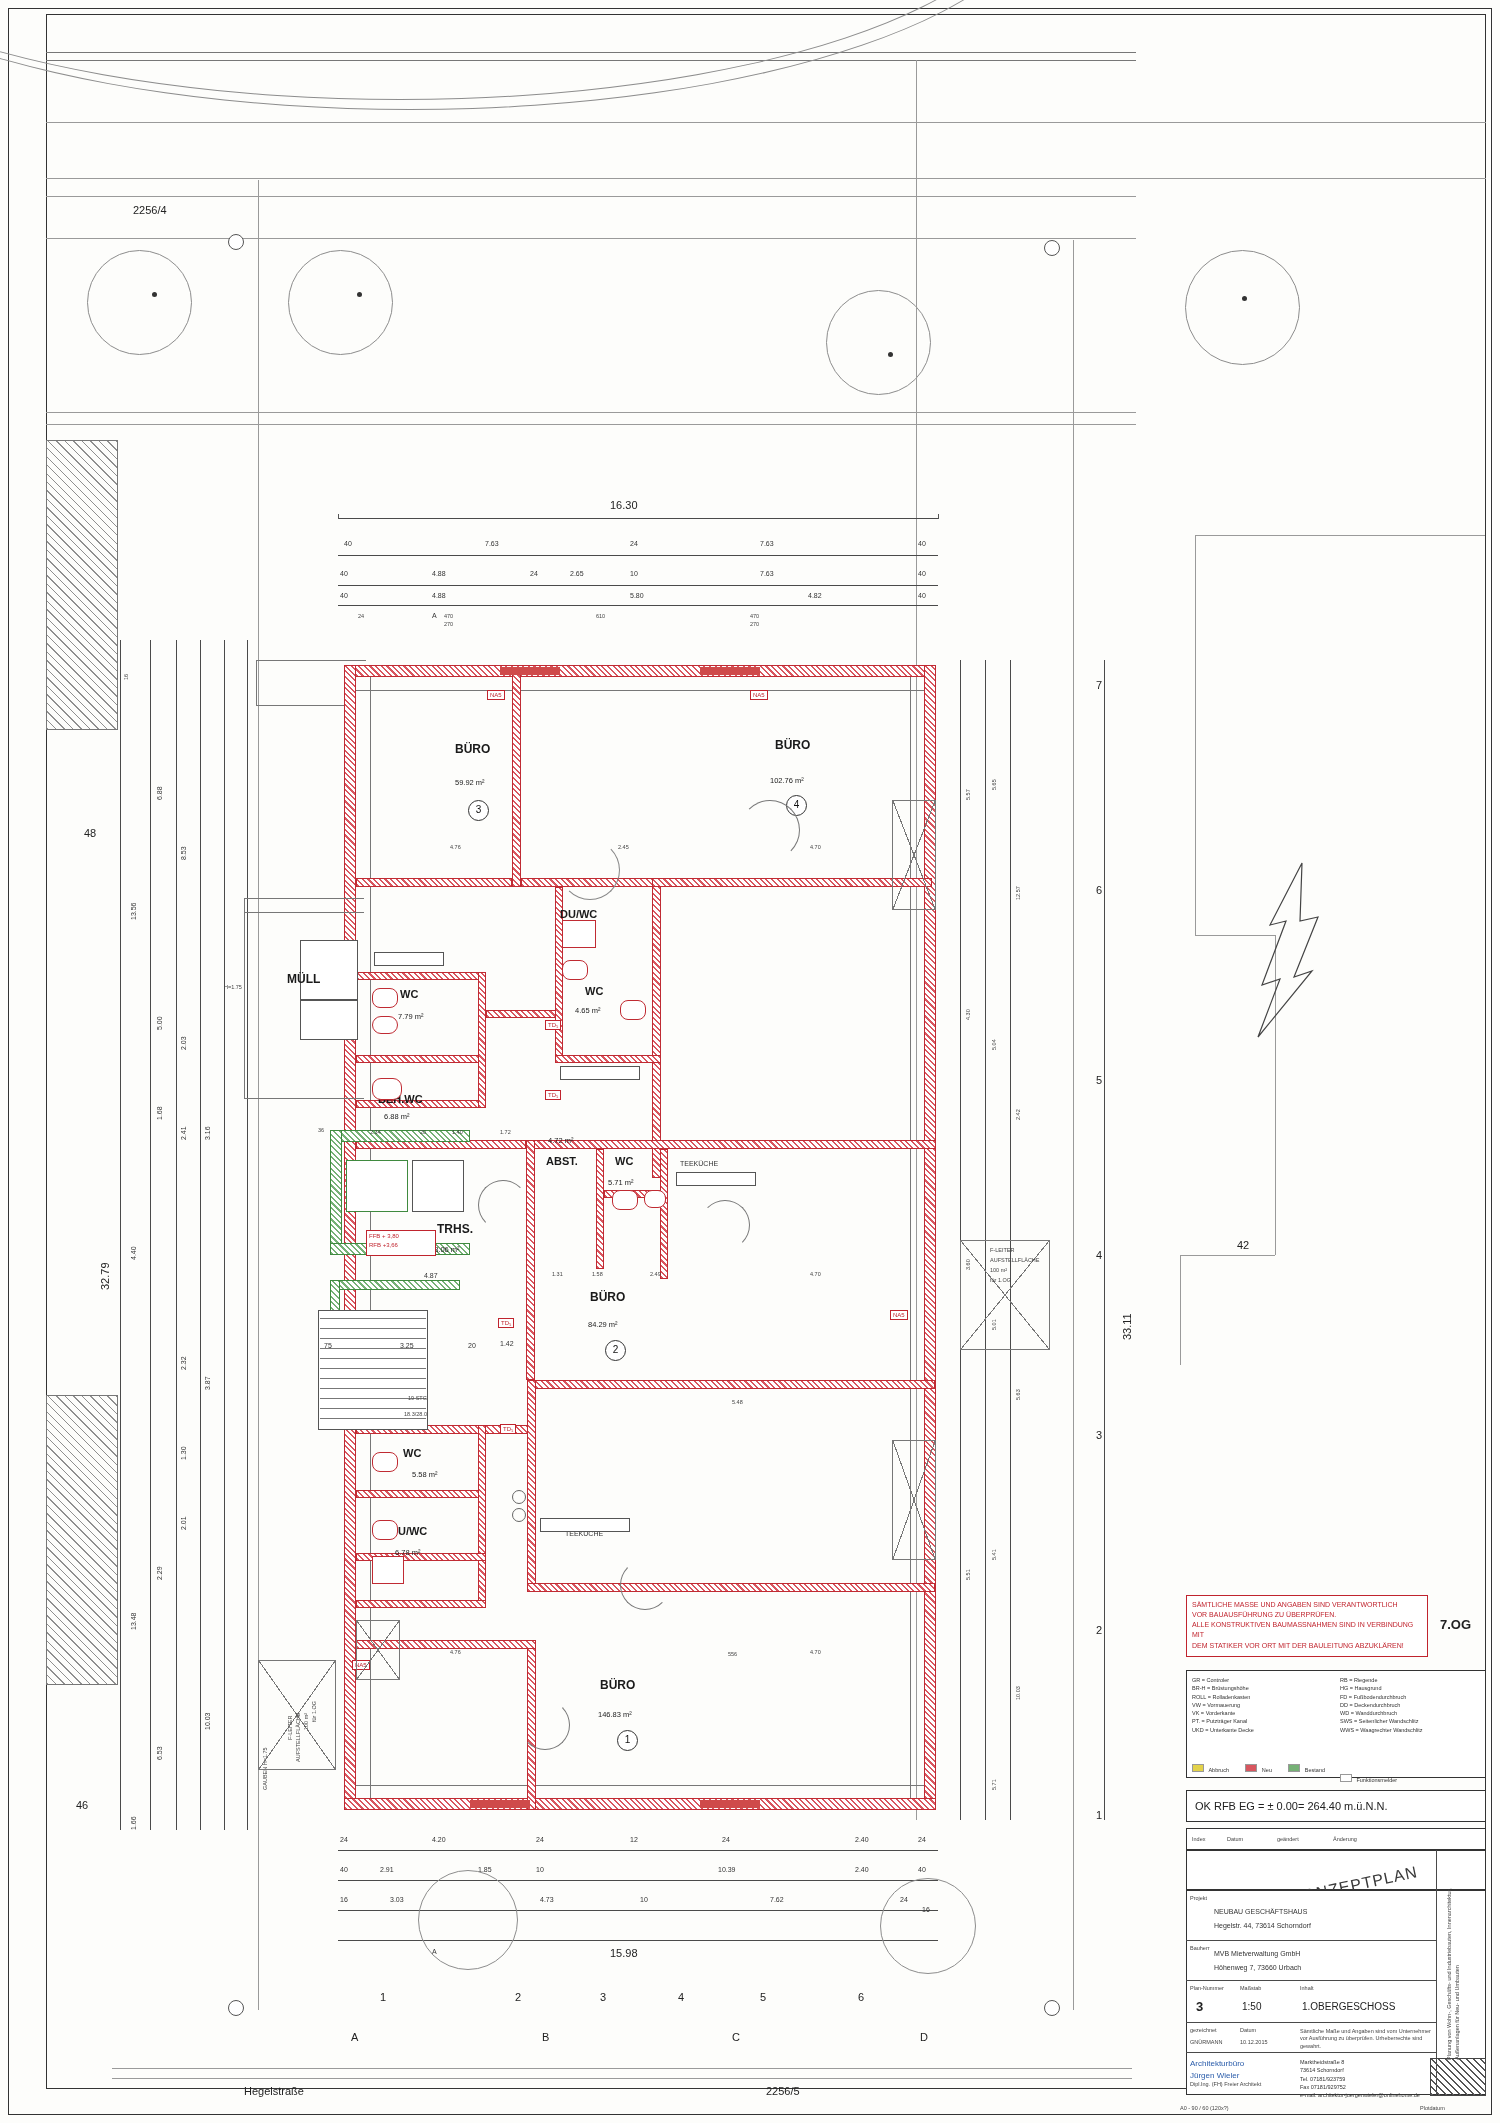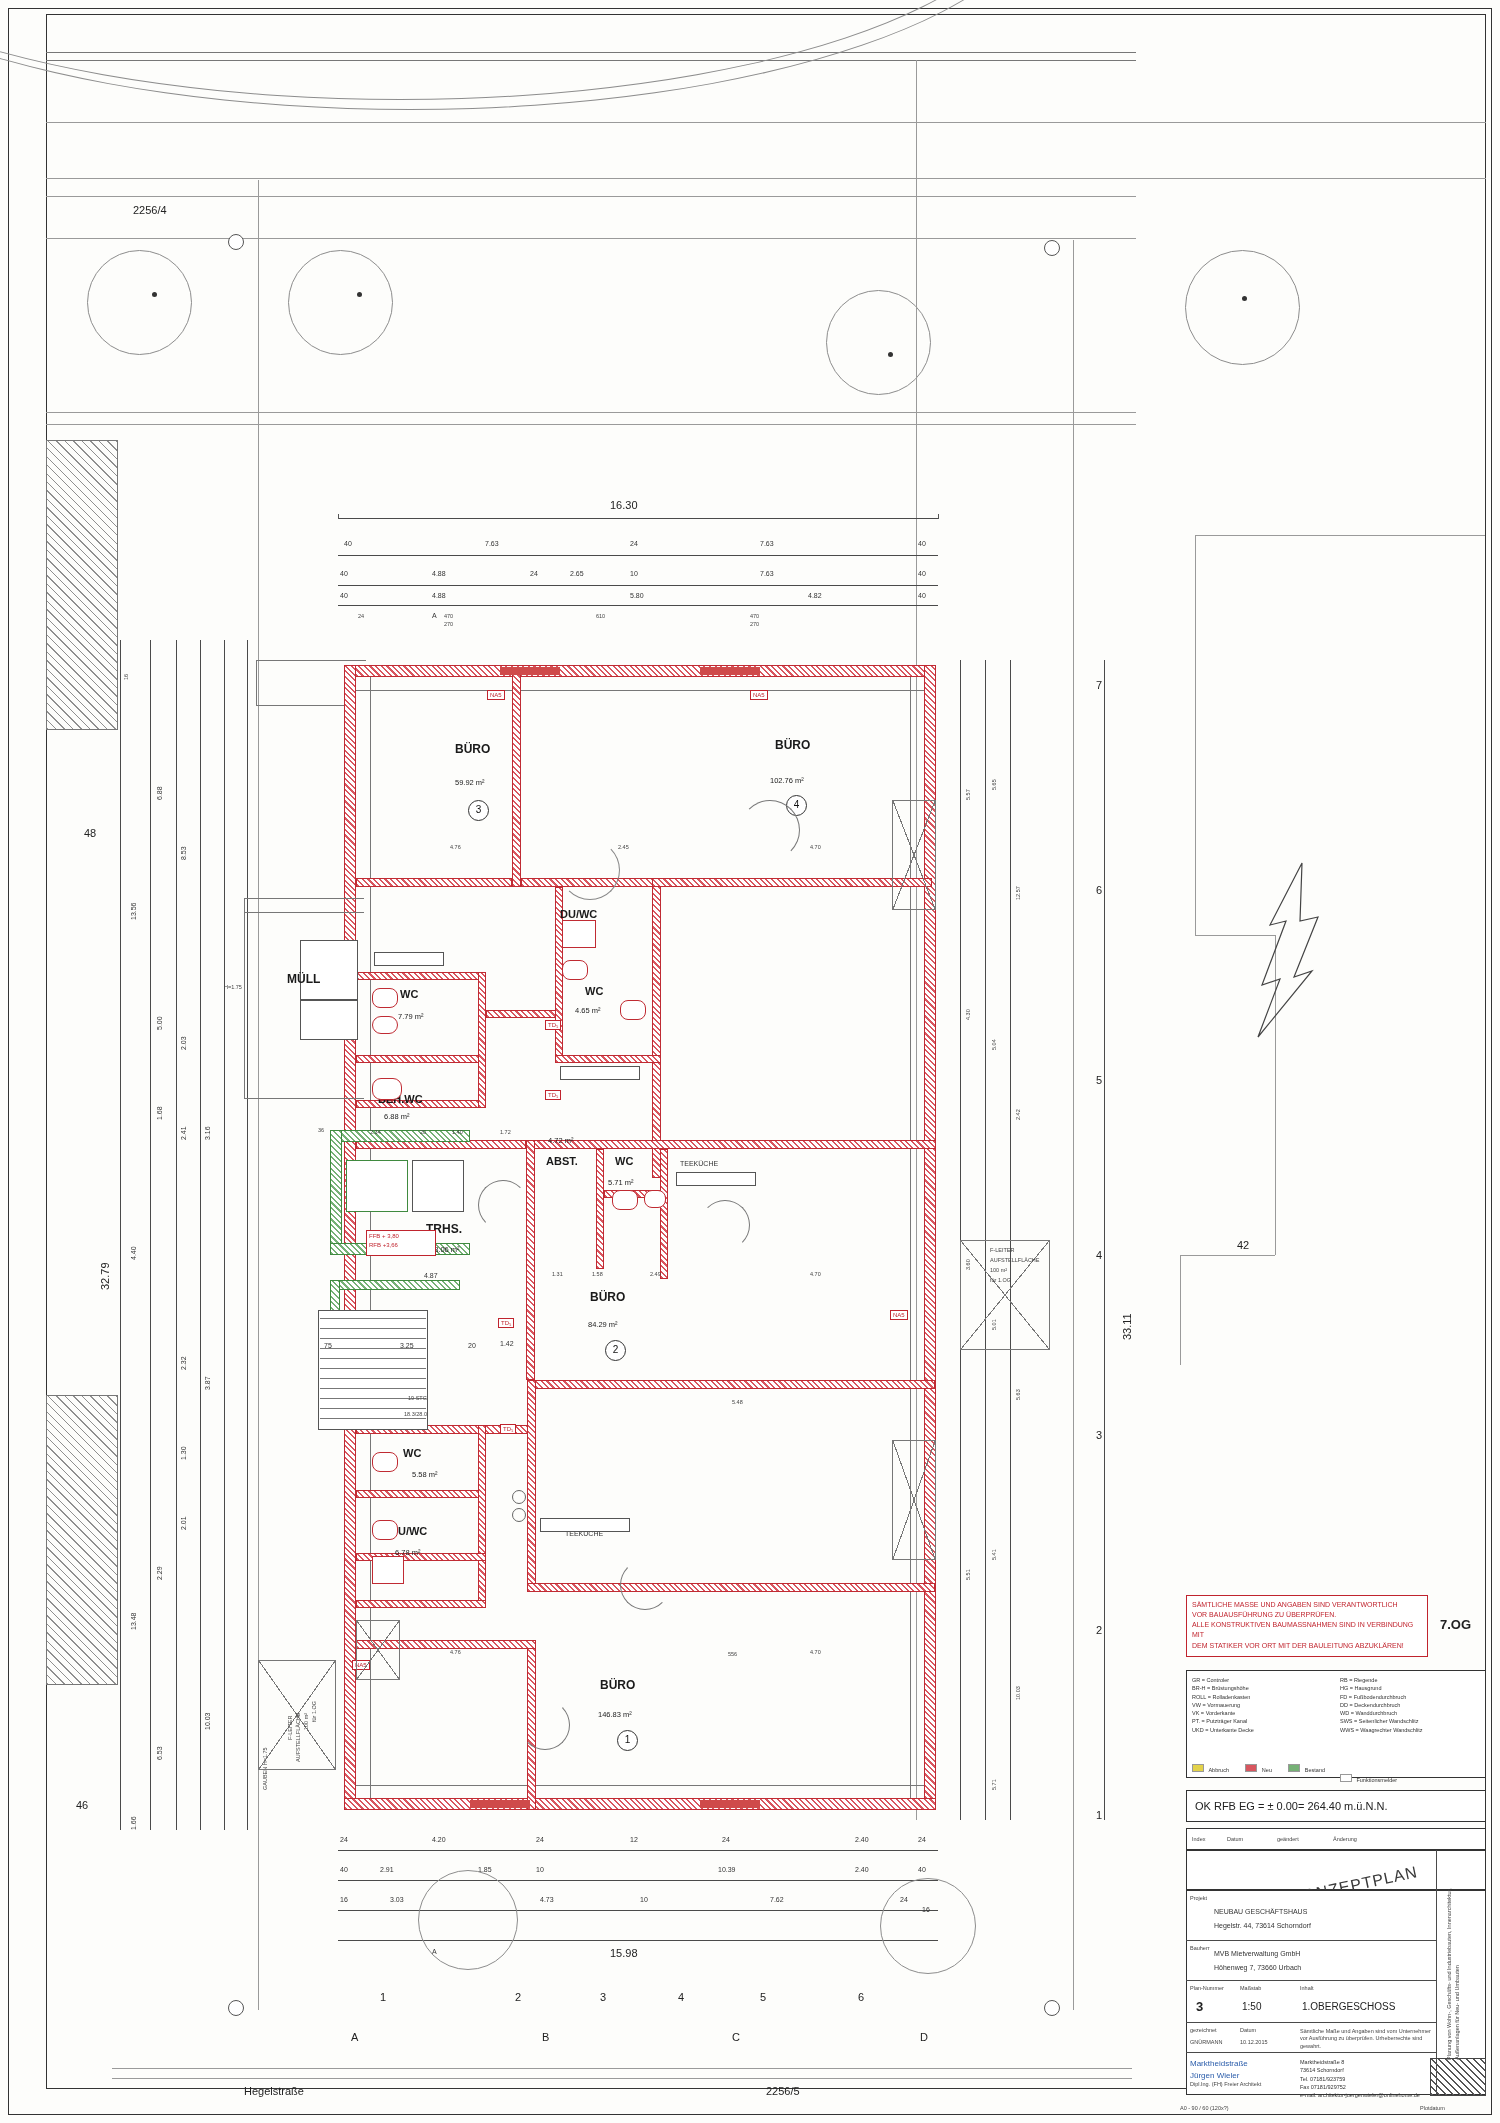--- a/index.html
+++ b/index.html
@@ -452,21 +452,21 @@
 
   <div class="room-name" style="left:615px; top:1155px; font-size:11px;">WC</div>
   <div class="room-area" style="left:608px; top:1178px;">5.71 m²</div>
 
   <div class="room-name" style="left:403px; top:1447px; font-size:11px;">WC</div>
   <div class="room-area" style="left:412px; top:1470px;">5.58 m²</div>
 
   <div class="room-name" style="left:390px; top:1525px; font-size:11px;">DU/WC</div>
   <div class="room-area" style="left:395px; top:1548px;">6.78 m²</div>
 
-  <div class="room-name" style="left:426px; top:1222px;">TRHS.</div>
+  <div class="room-name" style="left:437px; top:1222px;">TRHS.</div>
   <div class="room-area" style="left:430px; top:1245px;">28.06 m²</div>
 
   <div class="room-name" style="left:287px; top:972px;">MÜLL</div>
   <div class="t xs" style="left:224px; top:985px;">H=1.75</div>
 
   <div class="t sm" style="left:350px; top:1172px;">AUFZUG</div>
   <div class="t xs" style="left:352px; top:1186px;">1000 kg</div>
   <div class="t xs" style="left:352px; top:1195px;">13 Personen</div>
   <div class="fixture" style="left:346px; top:1160px; width:62px; height:52px; border-color:#3f8a3f;"></div>
   <div class="fixture" style="left:412px; top:1160px; width:52px; height:52px;"></div>
@@ -702,21 +702,21 @@
   <div class="t xs" style="left:1300px; top:1986px;">Inhalt</div>
   <div class="t" style="left:1302px; top:2002px; font-size:10px;">1.OBERGESCHOSS</div>
 
   <div class="t xs" style="left:1190px; top:2028px;">gezeichnet</div>
   <div class="t xs" style="left:1240px; top:2028px;">Datum</div>
   <div class="t xs" style="left:1190px; top:2040px;">GNÜRMANN</div>
   <div class="t xs" style="left:1240px; top:2040px;">10.12.2015</div>
   <div class="t xs" style="left:1300px; top:2028px; width:132px; white-space:normal; line-height:1.35;">Sämtliche Maße und Angaben sind vom Unternehmer vor Ausführung zu überprüfen. Urheberrechte sind gewahrt.</div>
 
   <div class="arch-name" style="position:absolute; left:1190px; top:2058px;">
-    <div>Marktheidstraße</div>
+    <div>Architekturbüro</div>
     <div>Jürgen  Wieler</div>
     <div class="t xs" style="position:static;">Dipl.Ing. (FH) Freier Architekt</div>
   </div>
   <div style="position:absolute; left:1300px; top:2058px;">
     <div class="legend-line">Marktheidstraße 8</div>
     <div class="legend-line">73614 Schorndorf</div>
     <div class="legend-line">Tel. 07181/923759</div>
     <div class="legend-line">Fax 07181/929752</div>
     <div class="legend-line">e-mail: architektur-juergenwieler@onlinehome.de</div>
   </div>

